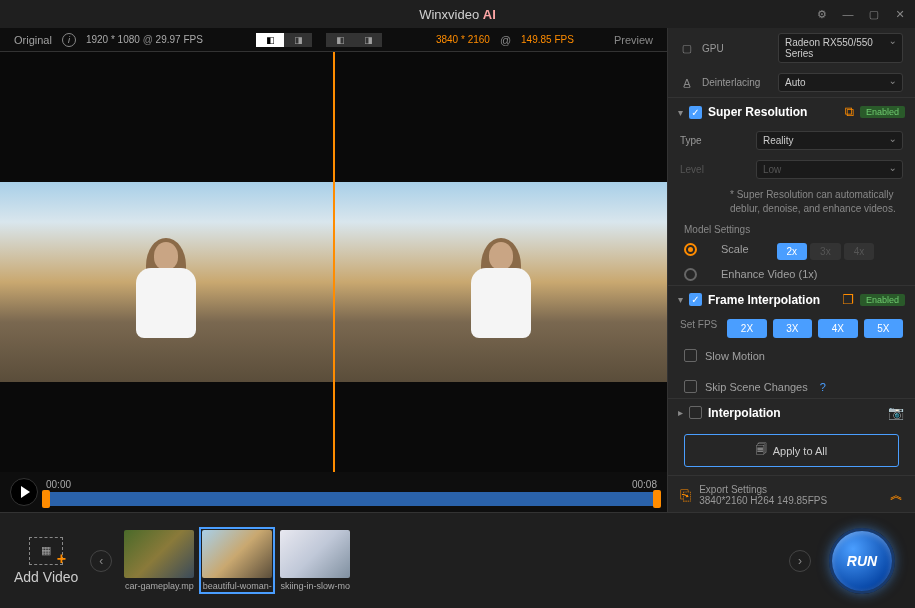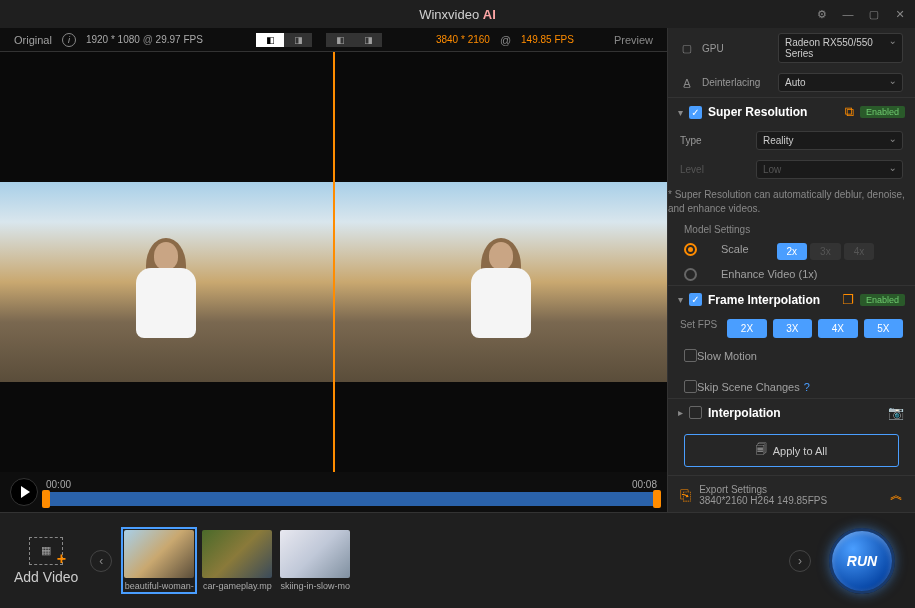--- a/index.html
+++ b/index.html
@@ -53,37 +53,37 @@
 .dropdown.disabled { color: #555; }
 
 .section-header { display: flex; align-items: center; padding: 6px 10px; gap: 6px; border-top: 1px solid #333; }
 .section-header .chevron { color: #888; font-size: 10px; }
 .section-header .chk { width: 13px; height: 13px; background: #4a9eff; border-radius: 2px; display: flex; align-items: center; justify-content: center; color: #fff; font-size: 10px; }
 .section-header .chk.empty { background: transparent; border: 1px solid #666; }
 .section-header .title { color: #fff; font-size: 12px; font-weight: 600; flex: 1; }
 .section-header .sec-icon { color: #ff8c00; font-size: 13px; }
 .badge { background: #2a5a2a; color: #6ec96e; font-size: 9px; padding: 1px 6px; border-radius: 2px; }
 
-.hint-text { color: #888; font-size: 10px; padding: 4px 0; line-height: 1.4; }
+.hint-text { color: #888; font-size: 10px; padding: 4px 15px; line-height: 1.4; margin-left: 47px; }
 .sub-label { color: #888; font-size: 10px; padding: 4px 16px; }
 
 .radio-row { display: flex; padding: 4px 16px; gap: 24px; }
 .radio { width: 13px; height: 13px; border: 2px solid #666; border-radius: 50%; display: flex; align-items: center; justify-content: center; }
 .radio.checked { border-color: #ff8c00; }
 .radio.checked::after { content: ""; width: 5px; height: 5px; background: #ff8c00; border-radius: 50%; }
 .btn-group { display: flex; gap: 3px; margin-left: 4px; }
 .btn-small { padding: 3px 10px; background: #333; color: #888; border-radius: 3px; font-size: 10px; cursor: pointer; }
 .btn-small.active { background: #4a9eff; color: #fff; }
 .btn-small.disabled { color: #555; }
 
 .fps-row { display: flex; align-items: flex-start; padding: 6px 12px; gap: 6px; }
 .fps-row .label { color: #888; font-size: 10px; margin-right: 4px; }
 .fps-btn { flex: 1; padding: 4px 0; text-align: center; background: #4a9eff; color: #fff; border-radius: 3px; font-size: 10px; cursor: pointer; }
 
-.check-row { display: flex; align-items: center; padding: 5px 16px; gap: 0; }
+.check-row { display: flex; align-items: center; padding: 5px 16px; gap: 8px; }
 .chkbox { width: 13px; height: 13px; border: 1px solid #666; border-radius: 2px; }
 .help-q { color: #4a9eff; font-size: 11px; margin-left: 4px; }
 
 .apply-btn { margin: 8px 16px; padding: 6px; border: 1px solid #4a9eff; border-radius: 3px; text-align: center; color: #ccc; font-size: 11px; cursor: pointer; display: flex; align-items: center; justify-content: center; gap: 6px; }
 
 .export-bar { display: flex; align-items: center; padding: 8px 12px; border-top: 1px solid #333; gap: 8px; position: relative; }
 .export-icon { color: #ff8c00; font-size: 14px; }
 .export-info { display: flex; flex-direction: column; font-size: 10px; color: #999; justify-content: space-between; }
 .export-chevron { position: absolute; right: 12px; color: #ff8c00; font-size: 13px; }
 
@@ -270,29 +270,29 @@
   </div>
 </div>
 
 <div class="bottom-bar">
   <div class="add-video">
     <div class="add-video-icon">▦</div>
     <span class="add-video-label">Add Video</span>
   </div>
   <div class="nav-circle">‹</div>
   <div class="clip-list">
+    <div class="clip">
+      <div class="clip-thumb t2"></div>
+      <div class="clip-name">car-gameplay.mp</div>
+    </div>
     <div class="clip selected">
       <div class="clip-thumb"></div>
       <div class="clip-name">beautiful-woman-</div>
     </div>
     <div class="clip">
-      <div class="clip-thumb t2"></div>
-      <div class="clip-name">car-gameplay.mp</div>
-    </div>
-    <div class="clip">
       <div class="clip-thumb t3"></div>
       <div class="clip-name">skiing-in-slow-mo</div>
     </div>
   </div>
   <div class="nav-circle" style="margin-left:auto; margin-right:90px;">›</div>
   <div class="run-btn">
       <span>RUN</span>
     </div>
 </div>
 

